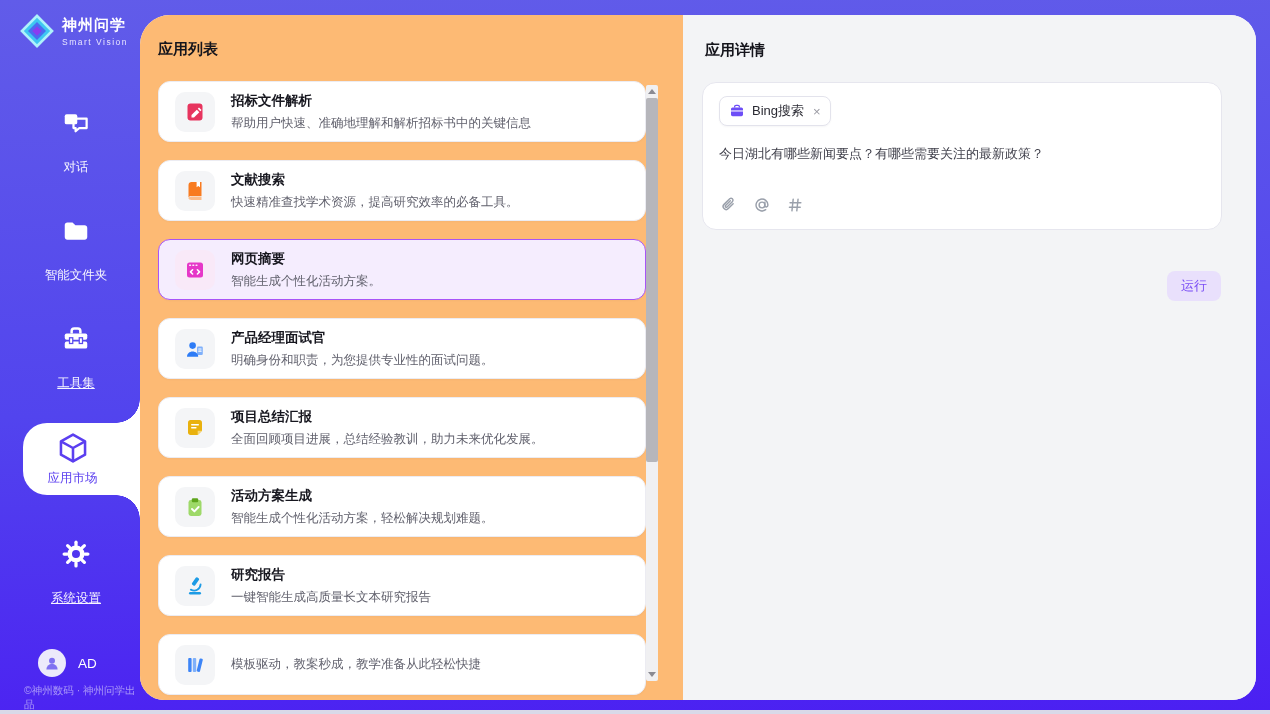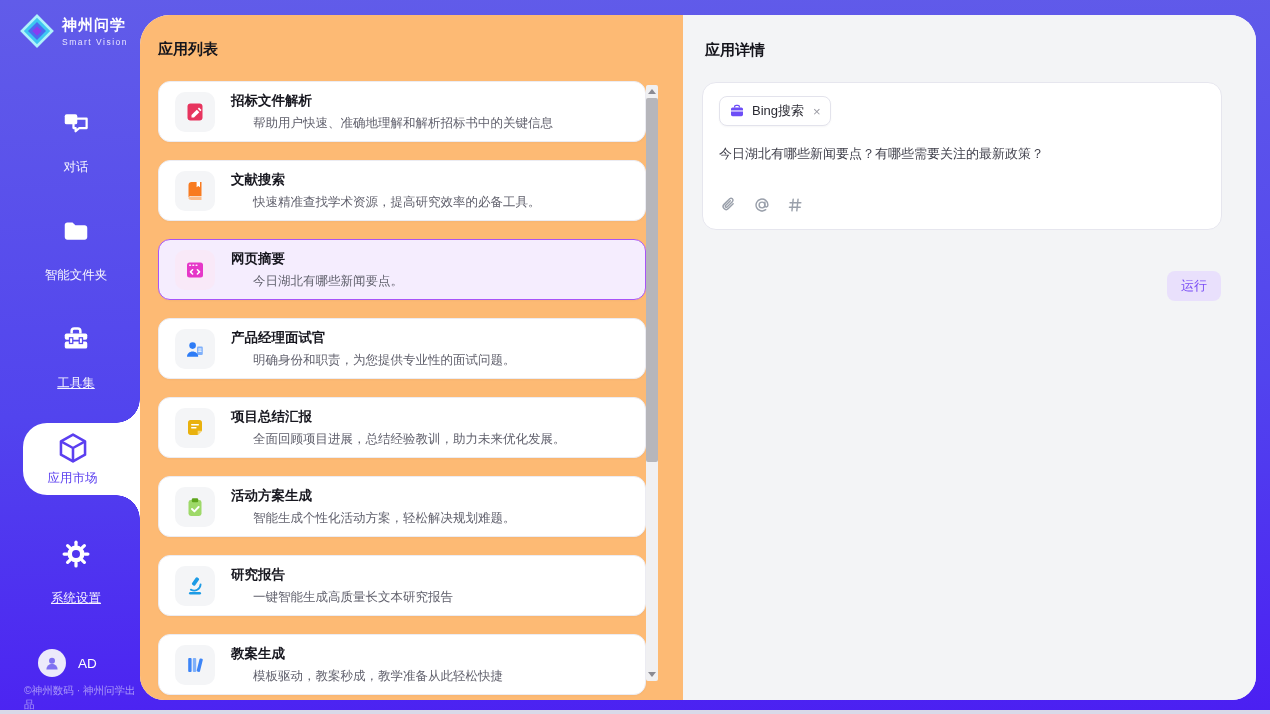--- a/index.html
+++ b/index.html
@@ -51,21 +51,21 @@
   .cards { margin:22px 0 0 18px; width:488px; }
   .app-card { position:relative; width:488px; height:61px; background:#fff; border:1px solid #ececf2;
     border-radius:12px; margin-bottom:18px; display:flex; align-items:center; padding:0 16px;
     gap:16px; cursor:pointer; box-shadow:0 1px 2px rgba(20,20,60,.03); }
   .app-card.selected { background:#f5edfe; border:1.5px solid #a855f7; }
   .app-icon { width:40px; height:40px; border-radius:10px; background:#f4f5f7; flex:none;
     display:flex; align-items:center; justify-content:center; }
   .app-card.selected .app-icon { background:#f9e9f8; }
   .app-card .txt { display:flex; flex-direction:column; gap:5px; }
   .app-title { font-size:13.5px; font-weight:bold; color:#17171f; }
-  .app-desc { font-size:12.5px; color:#61616d;margin-left:22px; }
+  .app-desc { font-size:12.5px; color:#61616d; }
 
   
   .scrollbar { position:absolute; right:25px; top:70px; width:12px; height:596px; background:#f0f0f2;
     border-radius:2px; }
   .sb-btn { position:absolute; left:0; width:12px; height:13px; display:flex; align-items:center;
     justify-content:center; cursor:pointer; }
   .sb-up { top:0; } .sb-down { bottom:0; }
   .tri-up { width:0; height:0; border-left:4px solid transparent; border-right:4px solid transparent;
     border-bottom:5px solid #8a8a92; }
   .tri-down { width:0; height:0; border-left:4px solid transparent; border-right:4px solid transparent;
@@ -229,21 +229,21 @@
             <svg width="22" height="22" viewBox="0 0 22 22">
               <rect x="3" y="3.5" width="16" height="15" rx="2.5" fill="#e637c8"></rect>
               <rect x="5" y="5.6" width="2.2" height="1.3" rx="0.6" fill="#fff" opacity="0.9"></rect>
               <rect x="8.2" y="5.6" width="2.2" height="1.3" rx="0.6" fill="#fff" opacity="0.9"></rect>
               <rect x="11.4" y="5.6" width="2.2" height="1.3" rx="0.6" fill="#fff" opacity="0.9"></rect>
               <path d="M8.6 10.8l-2.1 2.1 2.1 2.1M13.4 10.8l2.1 2.1-2.1 2.1" fill="none" stroke="#fff" stroke-width="1.6" stroke-linecap="round" stroke-linejoin="round"></path>
             </svg>
           </div>
           <div class="txt">
             <span class="app-title">网页摘要</span>
-            <span class="app-desc">今日湖北有哪些新闻要点。</span>
+            <span class="app-desc">智能生成个性化活动方案。</span>
           </div>
         </div>
 
         <div class="app-card">
           <div class="app-icon">
             <svg width="22" height="22" viewBox="0 0 22 22">
               <rect x="13" y="8.5" width="5.8" height="8.5" rx="1.2" fill="#7fb0fa"></rect>
               <rect x="14.2" y="10.5" width="3.4" height="1.1" rx="0.5" fill="#fff"></rect>
               <rect x="14.2" y="12.6" width="3.4" height="1.1" rx="0.5" fill="#fff"></rect>
               <circle cx="8.6" cy="7.6" r="3.3" fill="#2e7cf6"></circle>
@@ -305,21 +305,20 @@
           <div class="app-icon">
             <svg width="22" height="22" viewBox="0 0 22 22">
               <rect x="4.2" y="4" width="3.4" height="14" rx="1" fill="#3d85f7"></rect>
               <rect x="8.8" y="4" width="3.4" height="14" rx="1" fill="#7fb0fa"></rect>
               <g transform="rotate(14 15.8 11)">
                 <rect x="14.1" y="4.5" width="3.4" height="13.5" rx="1" fill="#3d85f7"></rect>
               </g>
             </svg>
           </div>
           <div class="txt">
-            <span class="app-title">教案生成</span>
             <span class="app-desc">模板驱动，教案秒成，教学准备从此轻松快捷</span>
           </div>
         </div>
 
       </div>
 
       <div class="scrollbar">
         <div class="sb-btn sb-up">
             <div class="tri-up"></div>
           </div>

